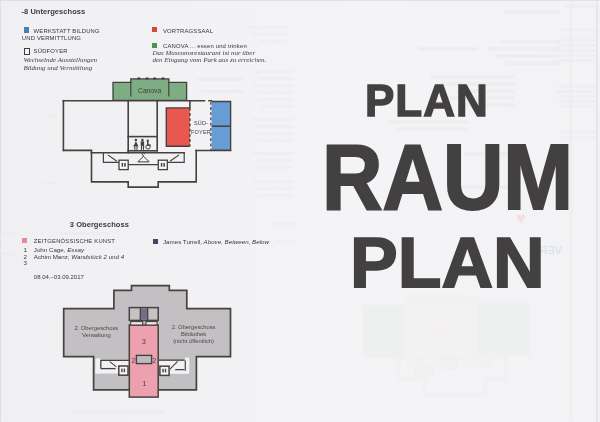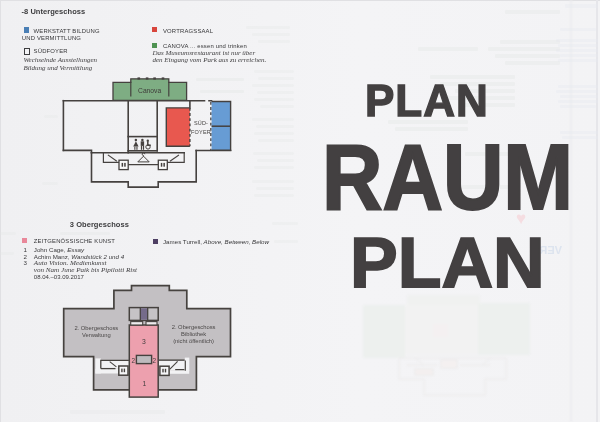--- a/index.html
+++ b/index.html
@@ -227,21 +227,20 @@
 
 <div class="abs caps" style="left:33.8px;top:238.2px;">ZEITGENÖSSISCHE KUNST</div>
 
 <div class="abs" style="left:23.5px;top:245.8px;font-size:6.2px;color:#39393b;">1</div>
 <div class="abs" style="left:33.8px;top:245.8px;font-size:6.2px;color:#39393b;">John Cage, <i>Essay</i></div>
 
 <div class="abs" style="left:23.5px;top:252.6px;font-size:6.2px;color:#39393b;">2</div>
 <div class="abs" style="left:33.8px;top:252.6px;font-size:6.2px;color:#39393b;">Achim Manz, <i>Wandstück 2 und 4</i></div>
 
 <div class="abs" style="left:23.5px;top:259.4px;font-size:6.2px;color:#39393b;">3</div>
-<div class="abs ser" style="left:33.8px;top:259.9px;line-height:7.1px;font-size:7.1px;">Auto Vision. Medienkunst<br>von Nam June Paik bis Pipilotti Rist</div>
 
 <div class="abs" style="left:33.8px;top:274.2px;font-size:6.0px;color:#39393b;">08.04.–03.09.2017</div>
 
 <div class="abs" style="left:152.6px;top:238.6px;width:5.2px;height:5.2px;background:#4e3f63;"></div>
 
 <div class="abs" style="left:163px;top:238.4px;font-size:6.2px;color:#39393b;">James Turrell, <i>Above, Between, Below</i></div>
 
 <svg class="abs" style="left:60px;top:283px;filter:blur(0.25px);" width="175" height="118" viewBox="60 283 175 118">
 
   <path d="M131.5,285.7 H169.3 V290.3 H186.8 V308.7 H230.5 V356.6 H196.4 V389.8 H93.6 V356.6 H63.7 V308.7 H113.9 V290.3 H131.5 Z" fill="#c3c0c3" stroke="#46423f" stroke-width="1.7"></path>

